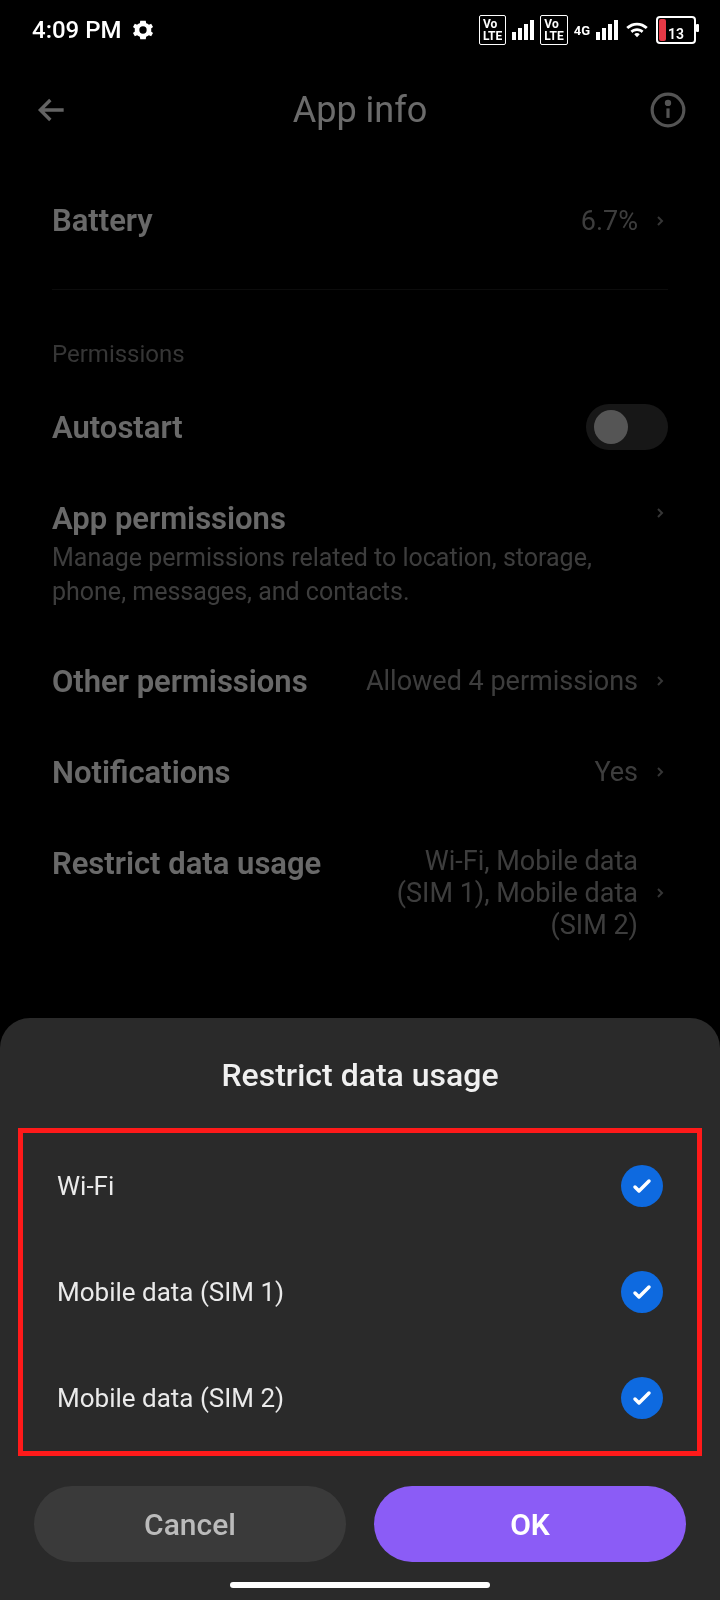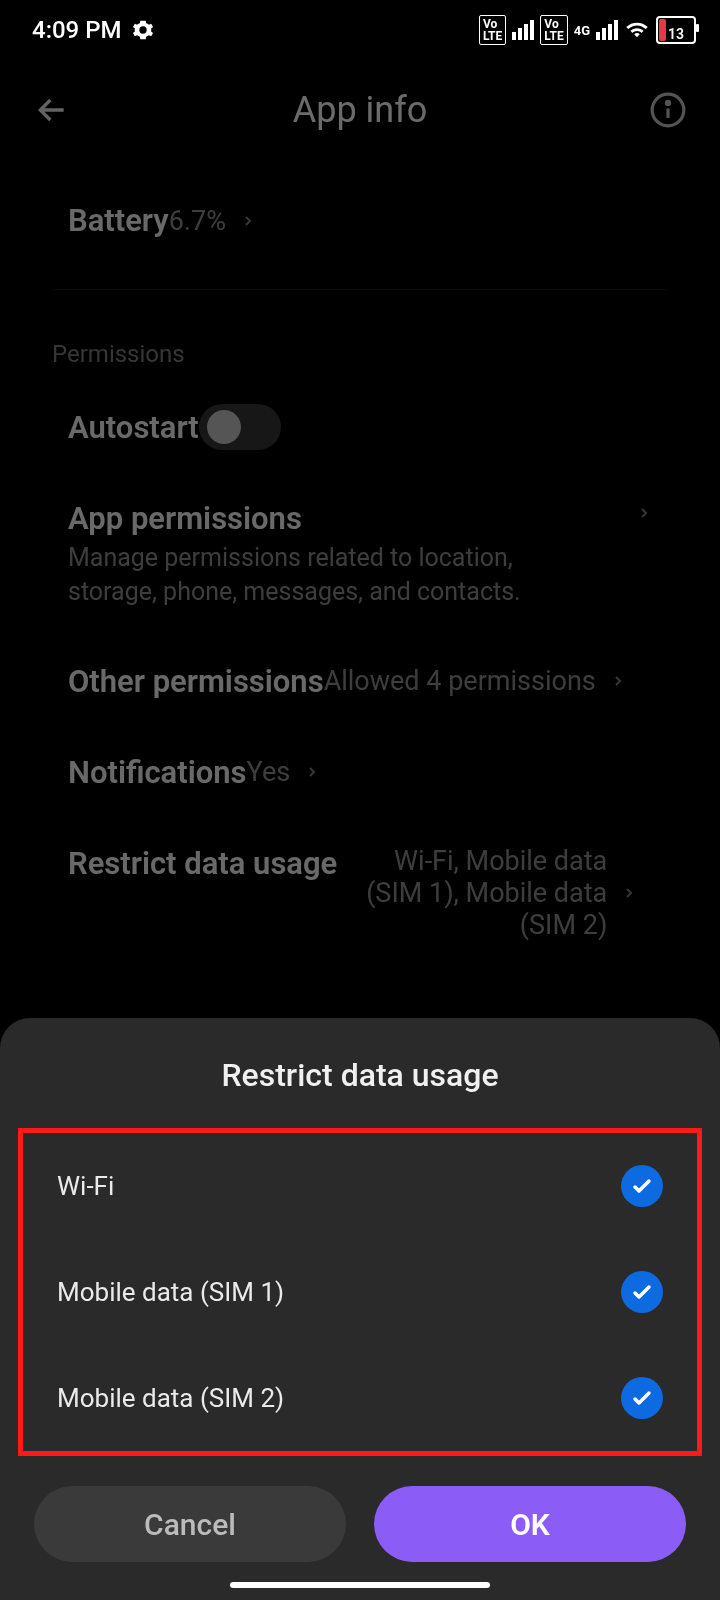--- a/index.html
+++ b/index.html
@@ -52,22 +52,22 @@
       filter: brightness(0.45);
     }
     .header {
       display:flex; align-items:center; justify-content:space-between;
       padding: 28px 30px 50px 30px;
       gap: 20px;
     }
     .hdr-title { font-size: 36px; color:#eee; }
     .back-icon, .info-icon { width:44px; height:44px; display:flex; align-items:center; justify-content:center; }
     .row {
-      display:flex; align-items:center; justify-content:flex-start;
-      padding: 20px 68px;
+      display:flex; align-items:center; justify-content:space-between;
+      padding: 20px 52px;
     }
     .row-title { font-size: 31px; font-weight: 600; color:#eaeaea; }
     .row-val { font-size: 27px; color:#888; display:flex; align-items:center; gap:14px; }
     .section-hdr { font-size: 24px; color:#777; padding: 40px 52px 16px; }
     .divider { height:1px; background:#1a1a1a; margin: 30px 52px 10px; }
     .row-desc { font-size: 25px; color:#888; line-height:1.35; padding-right: 30px; }
     .toggle {
       width: 82px; height: 46px; background:#333; border-radius:23px; position:relative;
     }
     .toggle-knob { position:absolute; width:34px; height:34px; background:#bdbdbd; border-radius:50%; top:6px; left:8px; }

